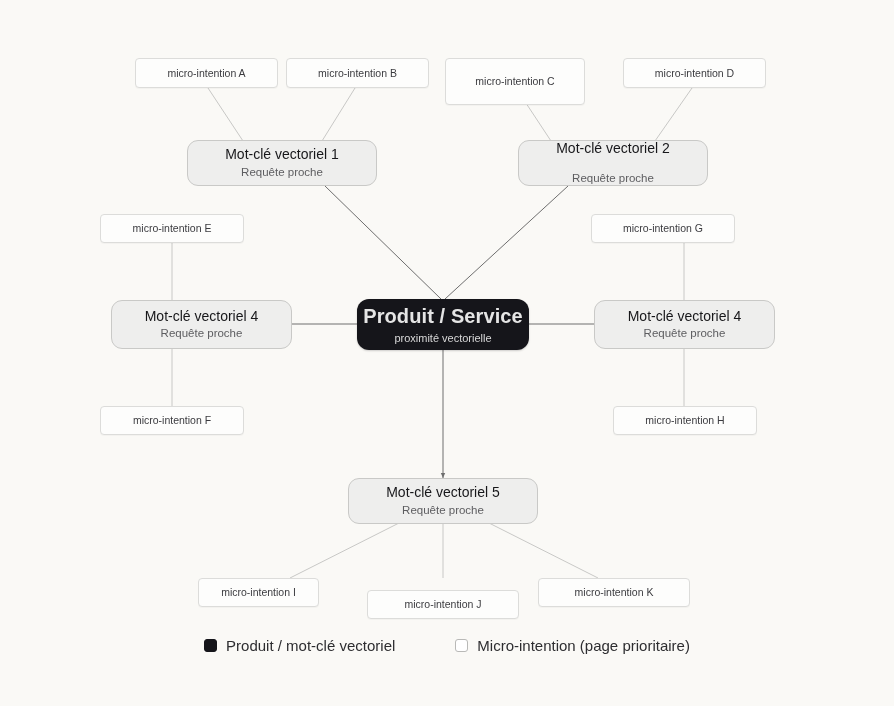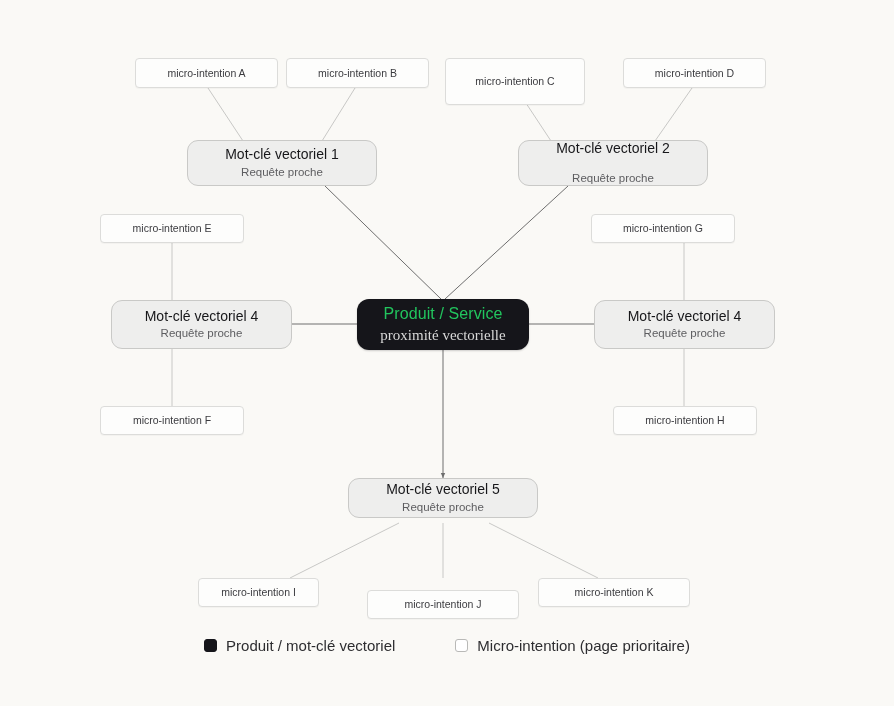--- a/index.html
+++ b/index.html
@@ -33,32 +33,31 @@
     text-align: center;
     z-index: 3;
   }
 
   .node-center {
     background: #15151a;
     border-radius: 12px;
     box-shadow: 0 1px 2px rgba(0,0,0,0.18);
   }
   .node-center .node-title {
-    color: #22c55e;
-    font-size: 16px;
-    font-weight: normal;
+    color: #e5e5e5;
+    font-size: 20px;
+    font-weight: bold;
     letter-spacing: 0.1px;
     line-height: 1.25;
   }
   .node-center .node-sub {
     color: #d8d8d8;
-    font-size: 15px;
+    font-size: 11px;
     line-height: 1.3;
     margin-top: 2px;
-    font-family: Liberation Serif, serif;
   }
 
   .node-kw {
     background: #eeeeed;
     border: 1px solid #c9c9c7;
     border-radius: 11px;
   }
   .node-kw .node-title {
     color: #17171a;
     font-size: 14px;
@@ -206,21 +205,21 @@
   </div>
 
   <div class="node node-mi" style="left:100px; top:406px; width:144px; height:29px;">
     <span class="node-title">micro-intention F</span>
   </div>
 
   <div class="node node-mi" style="left:613px; top:406px; width:144px; height:29px;">
     <span class="node-title">micro-intention H</span>
   </div>
 
-  <div class="node node-kw" style="left:348px; top:478px; width:190px; height:40px;">
+  <div class="node node-kw" style="left:348px; top:478px; width:190px; height:46px;">
     <span class="node-title">Mot-clé vectoriel 5</span>
     <span class="node-sub">Requête proche</span>
   </div>
 
   <div class="node node-mi" style="left:198px; top:578px; width:121px; height:29px;">
     <span class="node-title">micro-intention I</span>
   </div>
 
   <div class="node node-mi" style="left:367px; top:578px; width:152px; height:29px;margin-top:12px;">
     <span class="node-title">micro-intention J</span>

